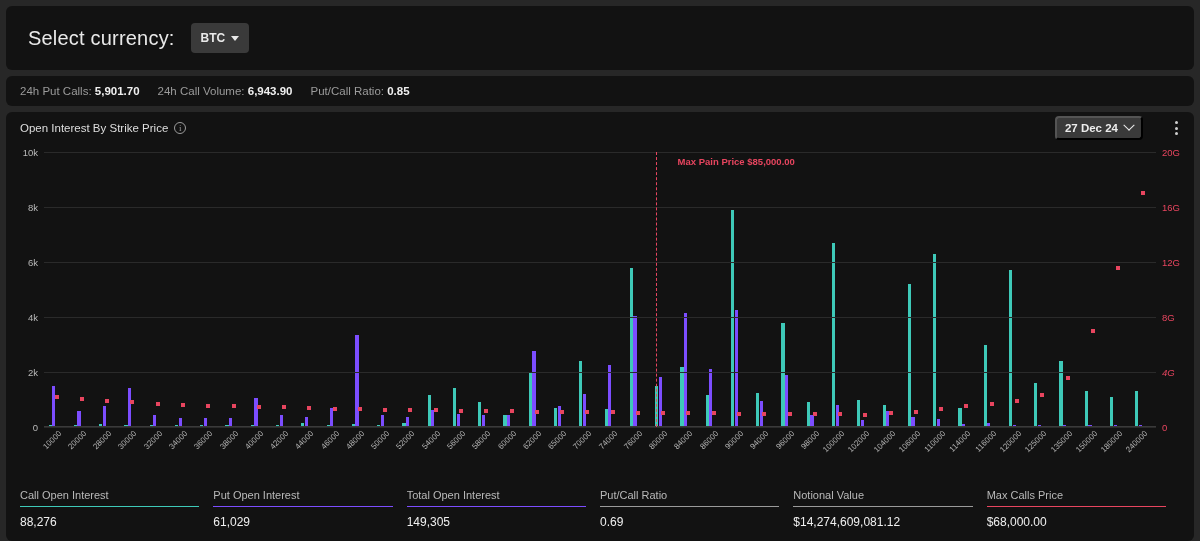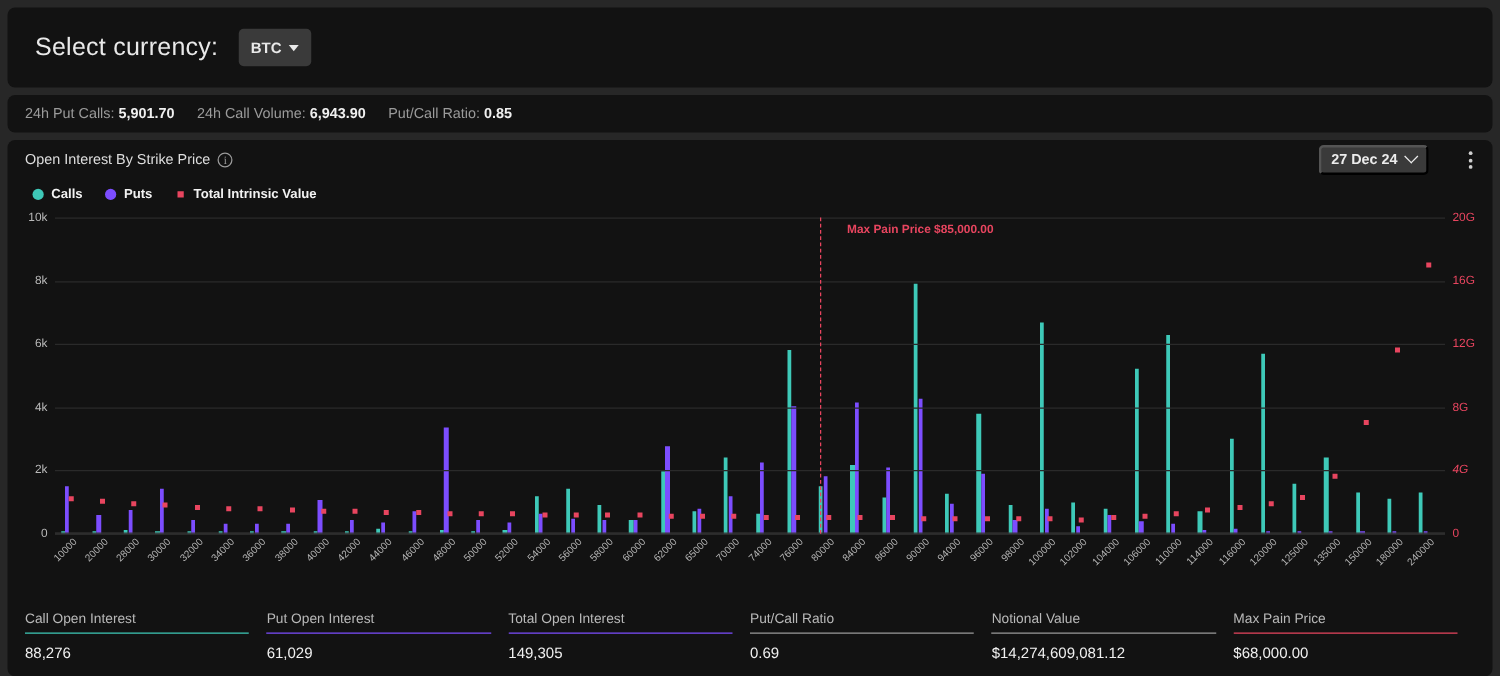--- a/index.html
+++ b/index.html
@@ -125,34 +125,20 @@
           <span class="chev"></span>
         </button>
         <div class="kebab">
             <i></i>
             <i></i>
             <i></i>
           </div>
       </div>
     </div>
 
-    <div class="legend">
-      <div class="lg">
-        <span class="dot" style="background:#3ec9b8"></span>
-        <span>Calls</span>
-      </div>
-      <div class="lg">
-        <span class="dot" style="background:#7c4dff"></span>
-        <span>Puts</span>
-      </div>
-      <div class="lg">
-        <span class="sq" style="background:#e8455f"></span>
-        <span>Total Intrinsic Value</span>
-      </div>
-    </div>
 
     <div class="plot-wrap">
       <div class="plot" id="plot">
         <div class="bars" id="bars">
             <div class="barcol" style="left: 0.409091%;">
               <div class="bar call" style="height: 0.6%;"></div>
               <div class="bar put" style="height: 15%;"></div>
             </div>
             <div class="pt" style="left: 1.13636%; bottom: 11%;"></div>
             <div class="barcol" style="left: 2.68182%;">
@@ -462,19 +448,19 @@
           <div class="stat-label">Put/Call Ratio</div>
           <div class="stat-rule" style="background: rgb(154, 154, 154);"></div>
           <div class="stat-value">0.69</div>
         </div>
         <div class="stat">
           <div class="stat-label">Notional Value</div>
           <div class="stat-rule" style="background: rgb(154, 154, 154);"></div>
           <div class="stat-value">$14,274,609,081.12</div>
         </div>
         <div class="stat">
-          <div class="stat-label">Max Pain Price</div>
+          <div class="stat-label">Max Calls Price</div>
           <div class="stat-rule" style="background: rgb(232, 69, 95);"></div>
           <div class="stat-value">$68,000.00</div>
         </div>
       </div>
   </div>
 </div>
 
 </body></html>

